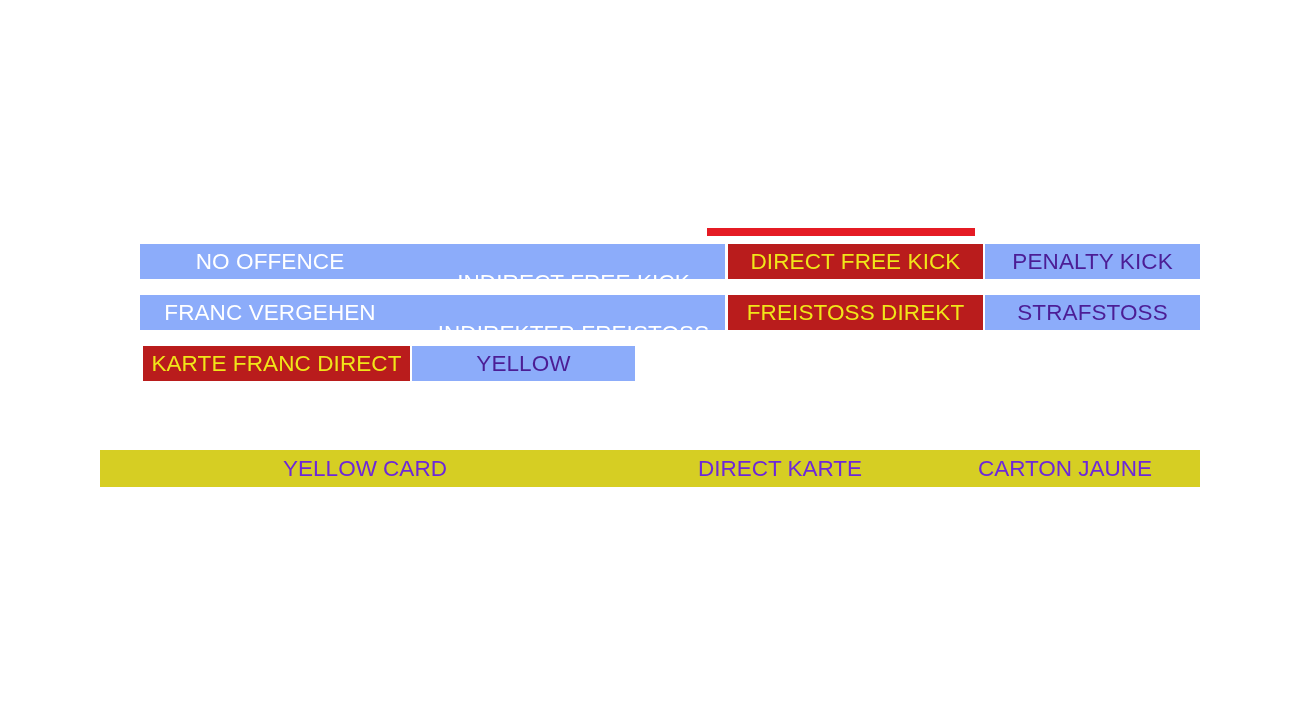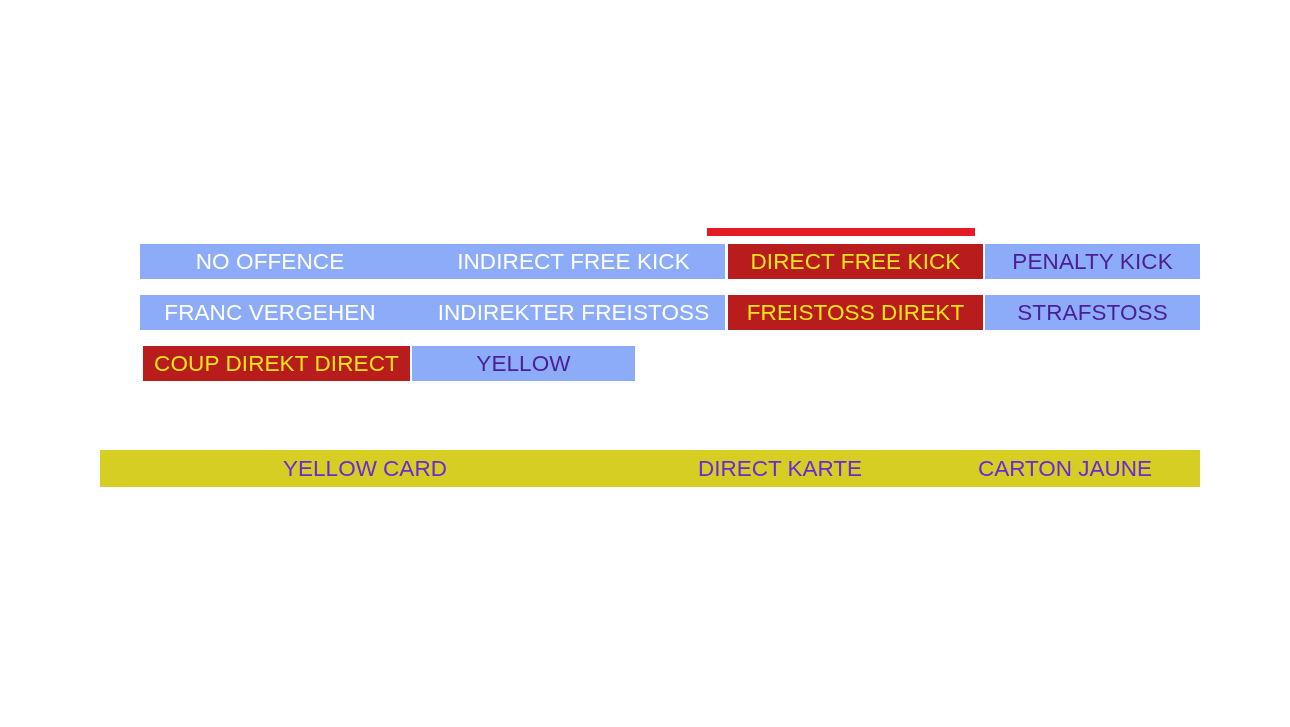--- a/index.html
+++ b/index.html
@@ -86,20 +86,21 @@
   }
   .pair-label.slot-a {
     left: 0;
     width: 260px;
     text-align: center;
   }
   .pair-label.slot-b {
     left: 260px;
     width: 347px;
     text-align: center;
+    margin-top: 21px;
   }
 
   .gap-1 { width: 3px; }
   .gap-2 { width: 2px; }
 
   .cell-highlight {
     width: 265px;
     background: #b91c1c;
     color: #f0e619;
     font-weight: 500;
@@ -163,21 +164,21 @@
         <span class="pair-label slot-b">INDIREKTER FREISTOSS</span>
       </div>
       <div class="gap-1"></div>
       <div class="cell cell-highlight">FREISTOSS DIREKT</div>
       <div class="gap-2"></div>
       <div class="cell cell-last">STRAFSTOSS</div>
     </div>
 
     <div class="ladder-row">
       <div class="gap-1"></div>
-      <div class="cell cell-highlight wide">COUP DIREKT DIRECT</div>
+      <div class="cell cell-highlight wide">KARTE FRANC DIRECT</div>
       <div class="gap-2"></div>
       <div class="cell cell-last">YELLOW</div>
     </div>
 
   </div>
 
   <div class="card-banner">
     <span class="card-slot s0">YELLOW CARD</span>
     <span class="card-slot s1">DIRECT KARTE</span>
     <span class="card-slot s2">CARTON JAUNE</span>

